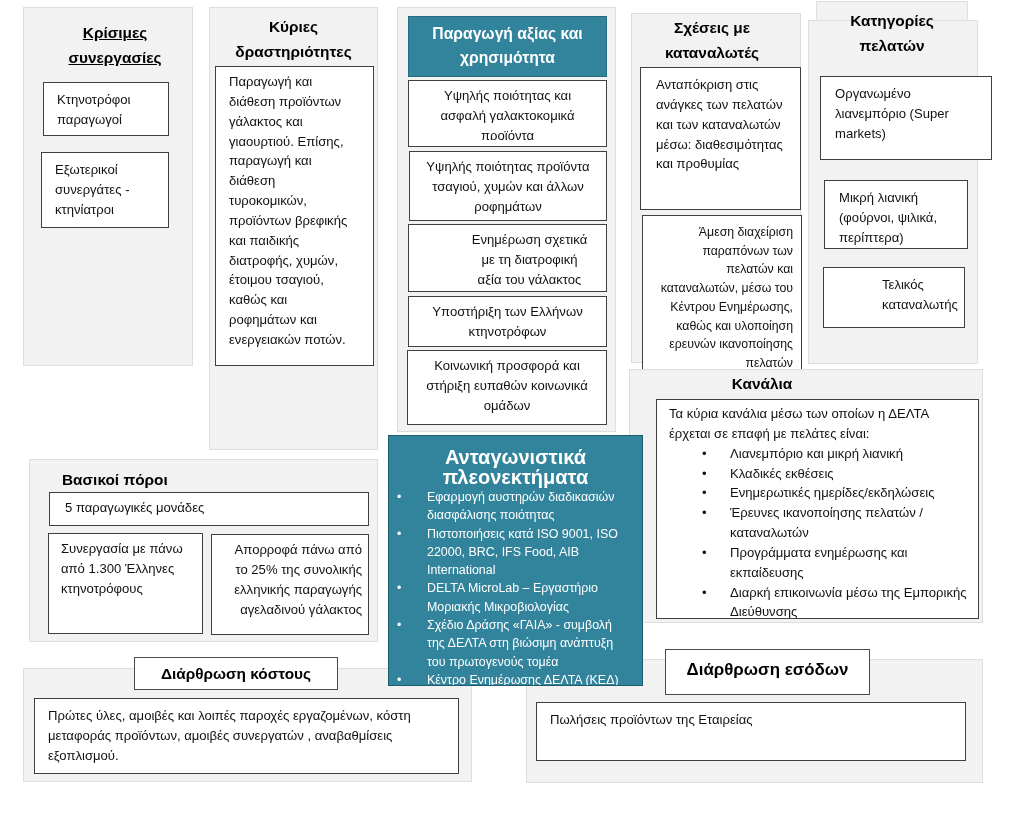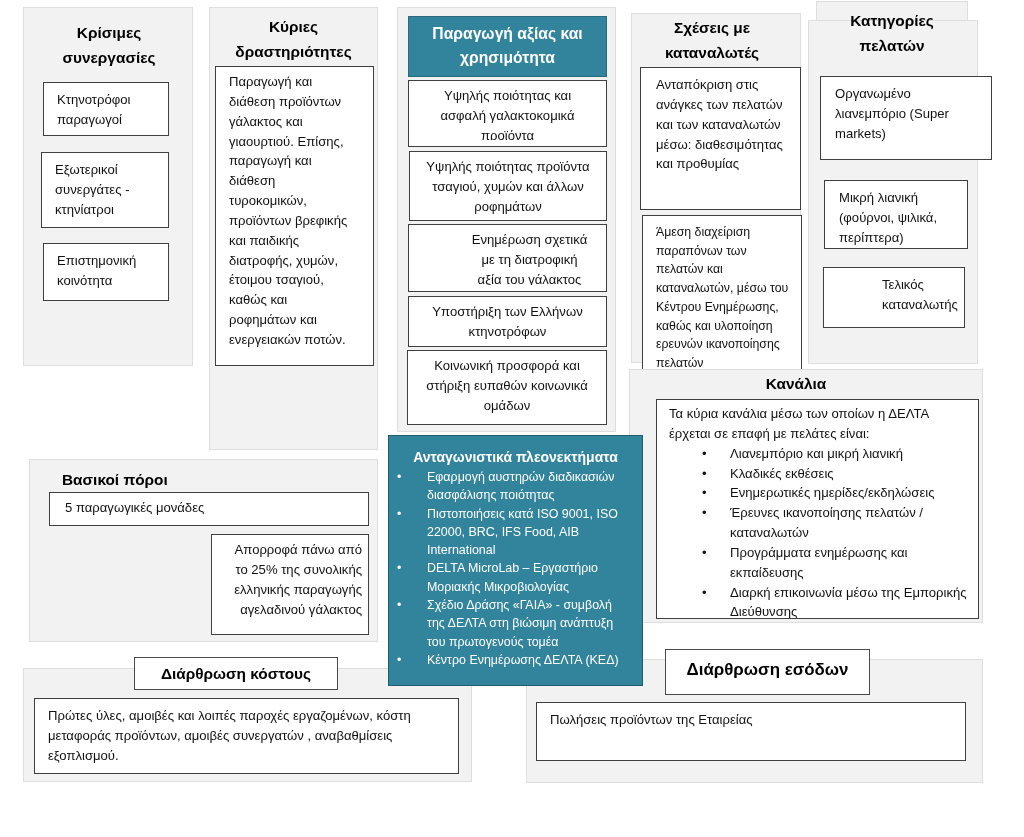--- a/index.html
+++ b/index.html
@@ -12,21 +12,21 @@
     position:relative;
     -webkit-font-smoothing:antialiased;
   }
   #canvas{position:absolute;left:0;top:0;width:1024px;height:837px;}
   .panel{position:absolute;background:#f2f2f2;box-sizing:border-box;border:1px solid #dedede;}
   .ptitle{
     position:absolute;text-align:center;white-space:pre-line;
     font-weight:bold;font-size:15.4px;color:#000000;line-height:25px;
     box-sizing:border-box;
   }
-  .ca-title{font-weight:bold;font-size:14px;line-height:20px;text-align:center;padding:11px 0 1px 0;}
+  .ca-title{font-weight:bold;font-size:20px;line-height:20px;text-align:center;padding:11px 0 1px 0;}
   .ch-intro{padding:4px 8px 0 12px;}
   .wbox{
     position:absolute;background:#ffffff;border:1.1px solid #3f3f3f;
     box-sizing:border-box;font-size:13.1px;color:#111111;line-height:19.85px;
     overflow:hidden;
   }
   .wbox .inner{display:block;padding:7px 8px 5px 13px;}
   .ctr .inner{text-align:center;padding:5px 16px 5px 16px;}
   .tealbox{
     position:absolute;background:#31849b;color:#ffffff;box-sizing:border-box;
@@ -48,30 +48,27 @@
     box-sizing:border-box;font-weight:bold;font-size:15.4px;color:#000;
     display:flex;align-items:center;justify-content:center;
   }
 </style>
 </head>
 <body>
 
 <div id="canvas">
 
   <div class="panel" style="left:23px;top:7px;width:170px;height:359px;"></div>
-  <div class="ptitle" style="left:24px;top:20px;width:170px;">Κρίσιμες
+  <div class="ptitle" style="left:30px;top:20px;width:170px;text-decoration:underline;">Κρίσιμες
 συνεργασίες</div>
   <div class="wbox" style="left:43px;top:82px;width:126px;height:54px;">
     <span class="inner">Κτηνοτρόφοι παραγωγοί</span>
   </div>
   <div class="wbox" style="left:41px;top:152px;width:128px;height:76px;">
     <span class="inner">Εξωτερικοί συνεργάτες - κτηνίατροι</span>
-  </div>
-  <div class="wbox" style="left:43px;top:243px;width:126px;height:58px;">
-    <span class="inner">Επιστημονική κοινότητα</span>
   </div>
 
   <div class="panel" style="left:209px;top:7px;width:169px;height:443px;"></div>
   <div class="ptitle" style="left:209px;top:14px;width:169px;">Κύριες
 δραστηριότητες</div>
   <div class="wbox" style="left:215px;top:66px;width:159px;height:300px;">
     <span class="inner" style="padding:5px 25px 5px 13px;">Παραγωγή και διάθεση προϊόντων γάλακτος και γιαουρτιού. Επίσης, παραγωγή και διάθεση τυροκομικών, προϊόντων βρεφικής και παιδικής διατροφής, χυμών, έτοιμου τσαγιού, καθώς και ροφημάτων και ενεργειακών ποτών.</span>
   </div>
 
   <div class="panel" style="left:397px;top:7px;width:219px;height:425px;"></div>
@@ -93,21 +90,21 @@
   <div class="wbox ctr" style="left:407px;top:350px;width:200px;height:75px;">
     <span class="inner">Κοινωνική προσφορά και στήριξη ευπαθών κοινωνικά ομάδων</span>
   </div>
 
   <div class="panel" style="left:631px;top:13px;width:170px;height:350px;"></div>
   <div class="ptitle" style="left:627px;top:15px;width:170px;">Σχέσεις με
 καταναλωτές</div>
   <div class="wbox" style="left:640px;top:67px;width:161px;height:143px;">
     <span class="inner" style="padding:7px 11px 5px 15px;">Ανταπόκριση στις ανάγκες των πελατών και των καταναλωτών μέσω: διαθεσιμότητας και προθυμίας</span>
   </div>
-  <div class="wbox" style="left:642px;top:215px;width:160px;height:164px;">
+  <div class="wbox" style="left:642px;top:215px;width:160px;height:164px;text-align:right;">
     <span class="inner" style="padding:7px 8px 5px 13px;font-size:12.3px;line-height:18.7px;">Άμεση διαχείριση παραπόνων των πελατών και καταναλωτών, μέσω του Κέντρου Ενημέρωσης, καθώς και υλοποίηση ερευνών ικανοποίησης πελατών</span>
   </div>
 
   <div class="panel" style="left:816px;top:1px;width:152px;height:40px;"></div>
   <div class="panel" style="left:808px;top:20px;width:170px;height:344px;"></div>
   <div class="ptitle" style="left:816px;top:8px;width:152px;">Κατηγορίες
 πελατών</div>
   <div class="wbox" style="left:820px;top:76px;width:172px;height:84px;">
     <span class="inner" style="padding:7px 10px 5px 14px;">Οργανωμένο λιανεμπόριο (Super markets)</span>
   </div>
@@ -116,37 +113,40 @@
   </div>
   <div class="wbox" style="left:823px;top:267px;width:142px;height:61px;padding-left:44px;">
     <span class="inner" style="padding:7px 10px 5px 14px;">Τελικός καταναλωτής</span>
   </div>
 
   <div class="panel" style="left:29px;top:459px;width:349px;height:183px;"></div>
   <div class="ptitle" style="left:29px;top:467px;width:349px;text-align:left;padding-left:33px;">Βασικοί πόροι</div>
   <div class="wbox" style="left:49px;top:492px;width:320px;height:34px;">
     <span class="inner" style="padding:5px 10px 5px 15px;">5 παραγωγικές μονάδες</span>
   </div>
+  <div class="wbox" style="left:48px;top:533px;width:155px;height:101px;">
+    <span class="inner" style="padding:5px 6px 5px 12px;">Συνεργασία με πάνω από 1.300 Έλληνες κτηνοτρόφους</span>
+  </div>
   <div class="wbox" style="left:211px;top:534px;width:158px;height:101px;">
     <span class="inner" style="padding:5px 6px 5px 12px;text-align:right;">Απορροφά πάνω από το 25% της συνολικής ελληνικής παραγωγής αγελαδινού γάλακτος</span>
   </div>
 
   <div class="tealbox" style="left:388px;top:435px;width:255px;height:251px;">
     <div class="ca-title">Ανταγωνιστικά πλεονεκτήματα</div>
     <ul class="bl">
       <li>Εφαρμογή αυστηρών διαδικασιών διασφάλισης ποιότητας</li>
       <li>Πιστοποιήσεις κατά ISO 9001, ISO 22000, BRC, IFS Food, AIB International</li>
       <li>DELTA MicroLab – Εργαστήριο Μοριακής Μικροβιολογίας</li>
       <li>Σχέδιο Δράσης «ΓΑΙΑ» - συμβολή της ΔΕΛΤΑ στη βιώσιμη ανάπτυξη του πρωτογενούς τομέα</li>
       <li>Κέντρο Ενημέρωσης ΔΕΛΤΑ (ΚΕΔ)</li>
     </ul>
   </div>
 
   <div class="panel" style="left:629px;top:369px;width:354px;height:254px;"></div>
-  <div class="ptitle" style="left:619px;top:371px;width:354px;">Κανάλια</div>
+  <div class="ptitle" style="left:585px;top:371px;width:354px;">Κανάλια</div>
   <div class="wbox" style="left:656px;top:399px;width:323px;height:220px;">
     <div class="ch-intro">Τα κύρια κανάλια μέσω των οποίων η ΔΕΛΤΑ έρχεται σε επαφή με πελάτες είναι:</div>
     <ul class="bl ch-list">
       <li>Λιανεμπόριο και μικρή λιανική</li>
       <li>Κλαδικές εκθέσεις</li>
       <li>Ενημερωτικές ημερίδες/εκδηλώσεις</li>
       <li>Έρευνες ικανοποίησης πελατών / καταναλωτών</li>
       <li>Προγράμματα ενημέρωσης και εκπαίδευσης</li>
       <li>Διαρκή επικοινωνία μέσω της Εμπορικής Διεύθυνσης</li>
     </ul>

